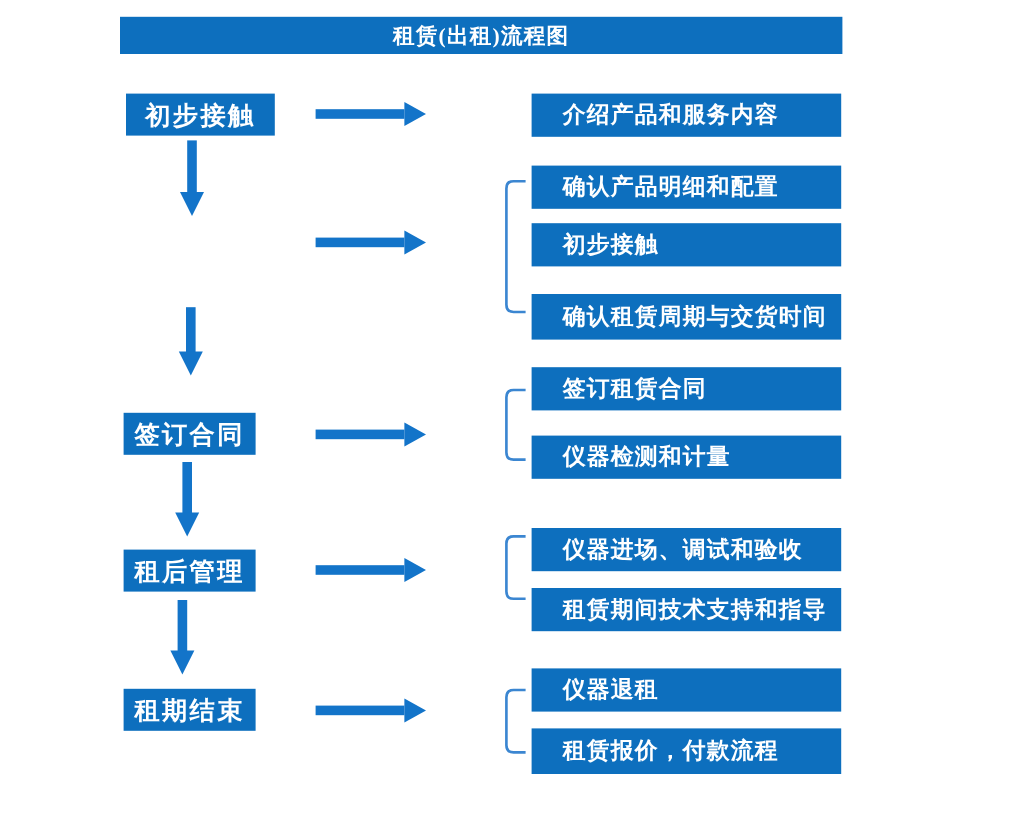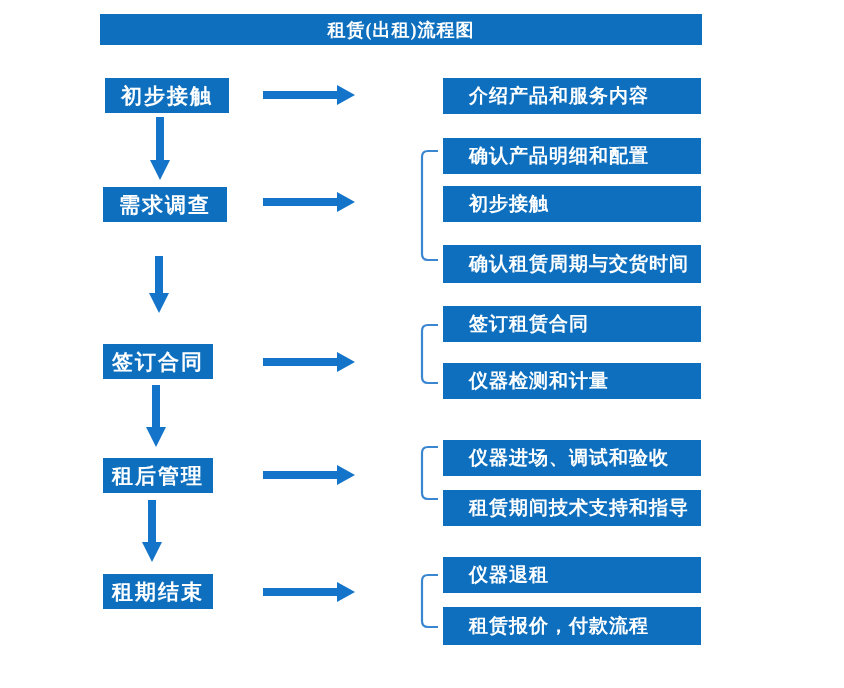--- a/index.html
+++ b/index.html
@@ -119,21 +119,20 @@
 
     <path class="bracket" d="M438 151 H428 Q422 151 422 157 V254 Q422 260 428 260 H438"></path>
     <path class="bracket" d="M438 325 H428 Q422 325 422 331 V377 Q422 383 428 383 H438"></path>
     <path class="bracket" d="M438 447 H428 Q422 447 422 453 V493 Q422 499 428 499 H438"></path>
     <path class="bracket" d="M438 575 H428 Q422 575 422 581 V621 Q422 627 428 627 H438"></path>
   </svg>
 
   <div class="title-bar">租赁(出租)流程图</div>
 
   <div class="step-box" style="left:105px;top:78px;width:124px;">初步接触</div>
-  <div class="step-box" style="left:103px;top:187px;width:124px;">需求调查</div>
   <div class="step-box" style="left:103px;top:344px;width:110px;">签订合同</div>
   <div class="step-box" style="left:103px;top:458px;width:110px;">租后管理</div>
   <div class="step-box" style="left:103px;top:574px;width:110px;">租期结束</div>
 
   <div class="detail-box" style="top:78px;">介绍产品和服务内容</div>
 
   <div class="detail-box" style="top:124px;margin-top:14px;">确认产品明细和配置</div>
   <div class="detail-box" style="top:186px;">初步接触</div>
   <div class="detail-box" style="top:245px;height:38px;">确认租赁周期与交货时间</div>
 

